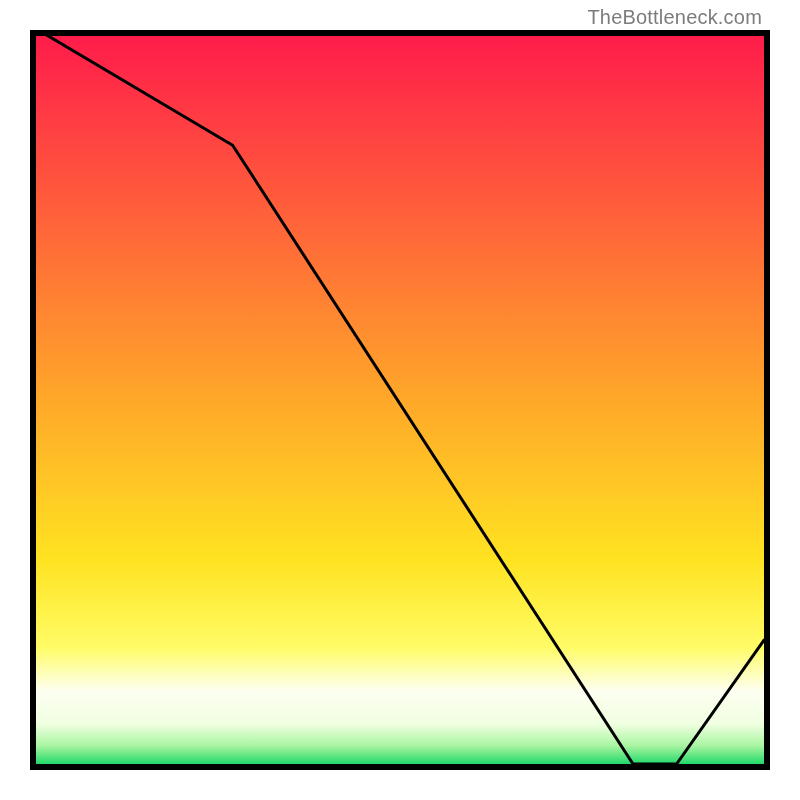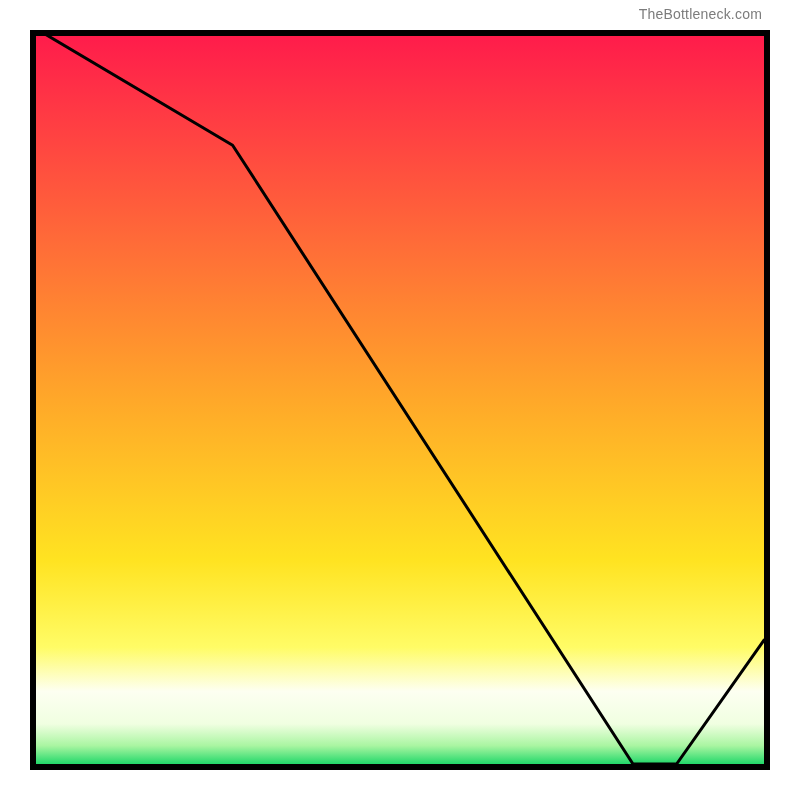--- a/index.html
+++ b/index.html
@@ -24,21 +24,21 @@
     left: 0;
     top: 0;
     width: 100%;
     height: 100%;
   }
   .watermark {
     position: absolute;
     top: 6px;
     right: 38px;
     font-family: Arial, Helvetica, sans-serif;
-    font-size: 14px;
+    font-size: 20px;
     color: #7c7c7c;
     letter-spacing: 0.2px;
   }
   .tick-label {
     position: absolute;
     font-family: Arial, Helvetica, sans-serif;
     font-size: 11px;
     font-weight: 700;
     color: #e03030;
     letter-spacing: 2px;

